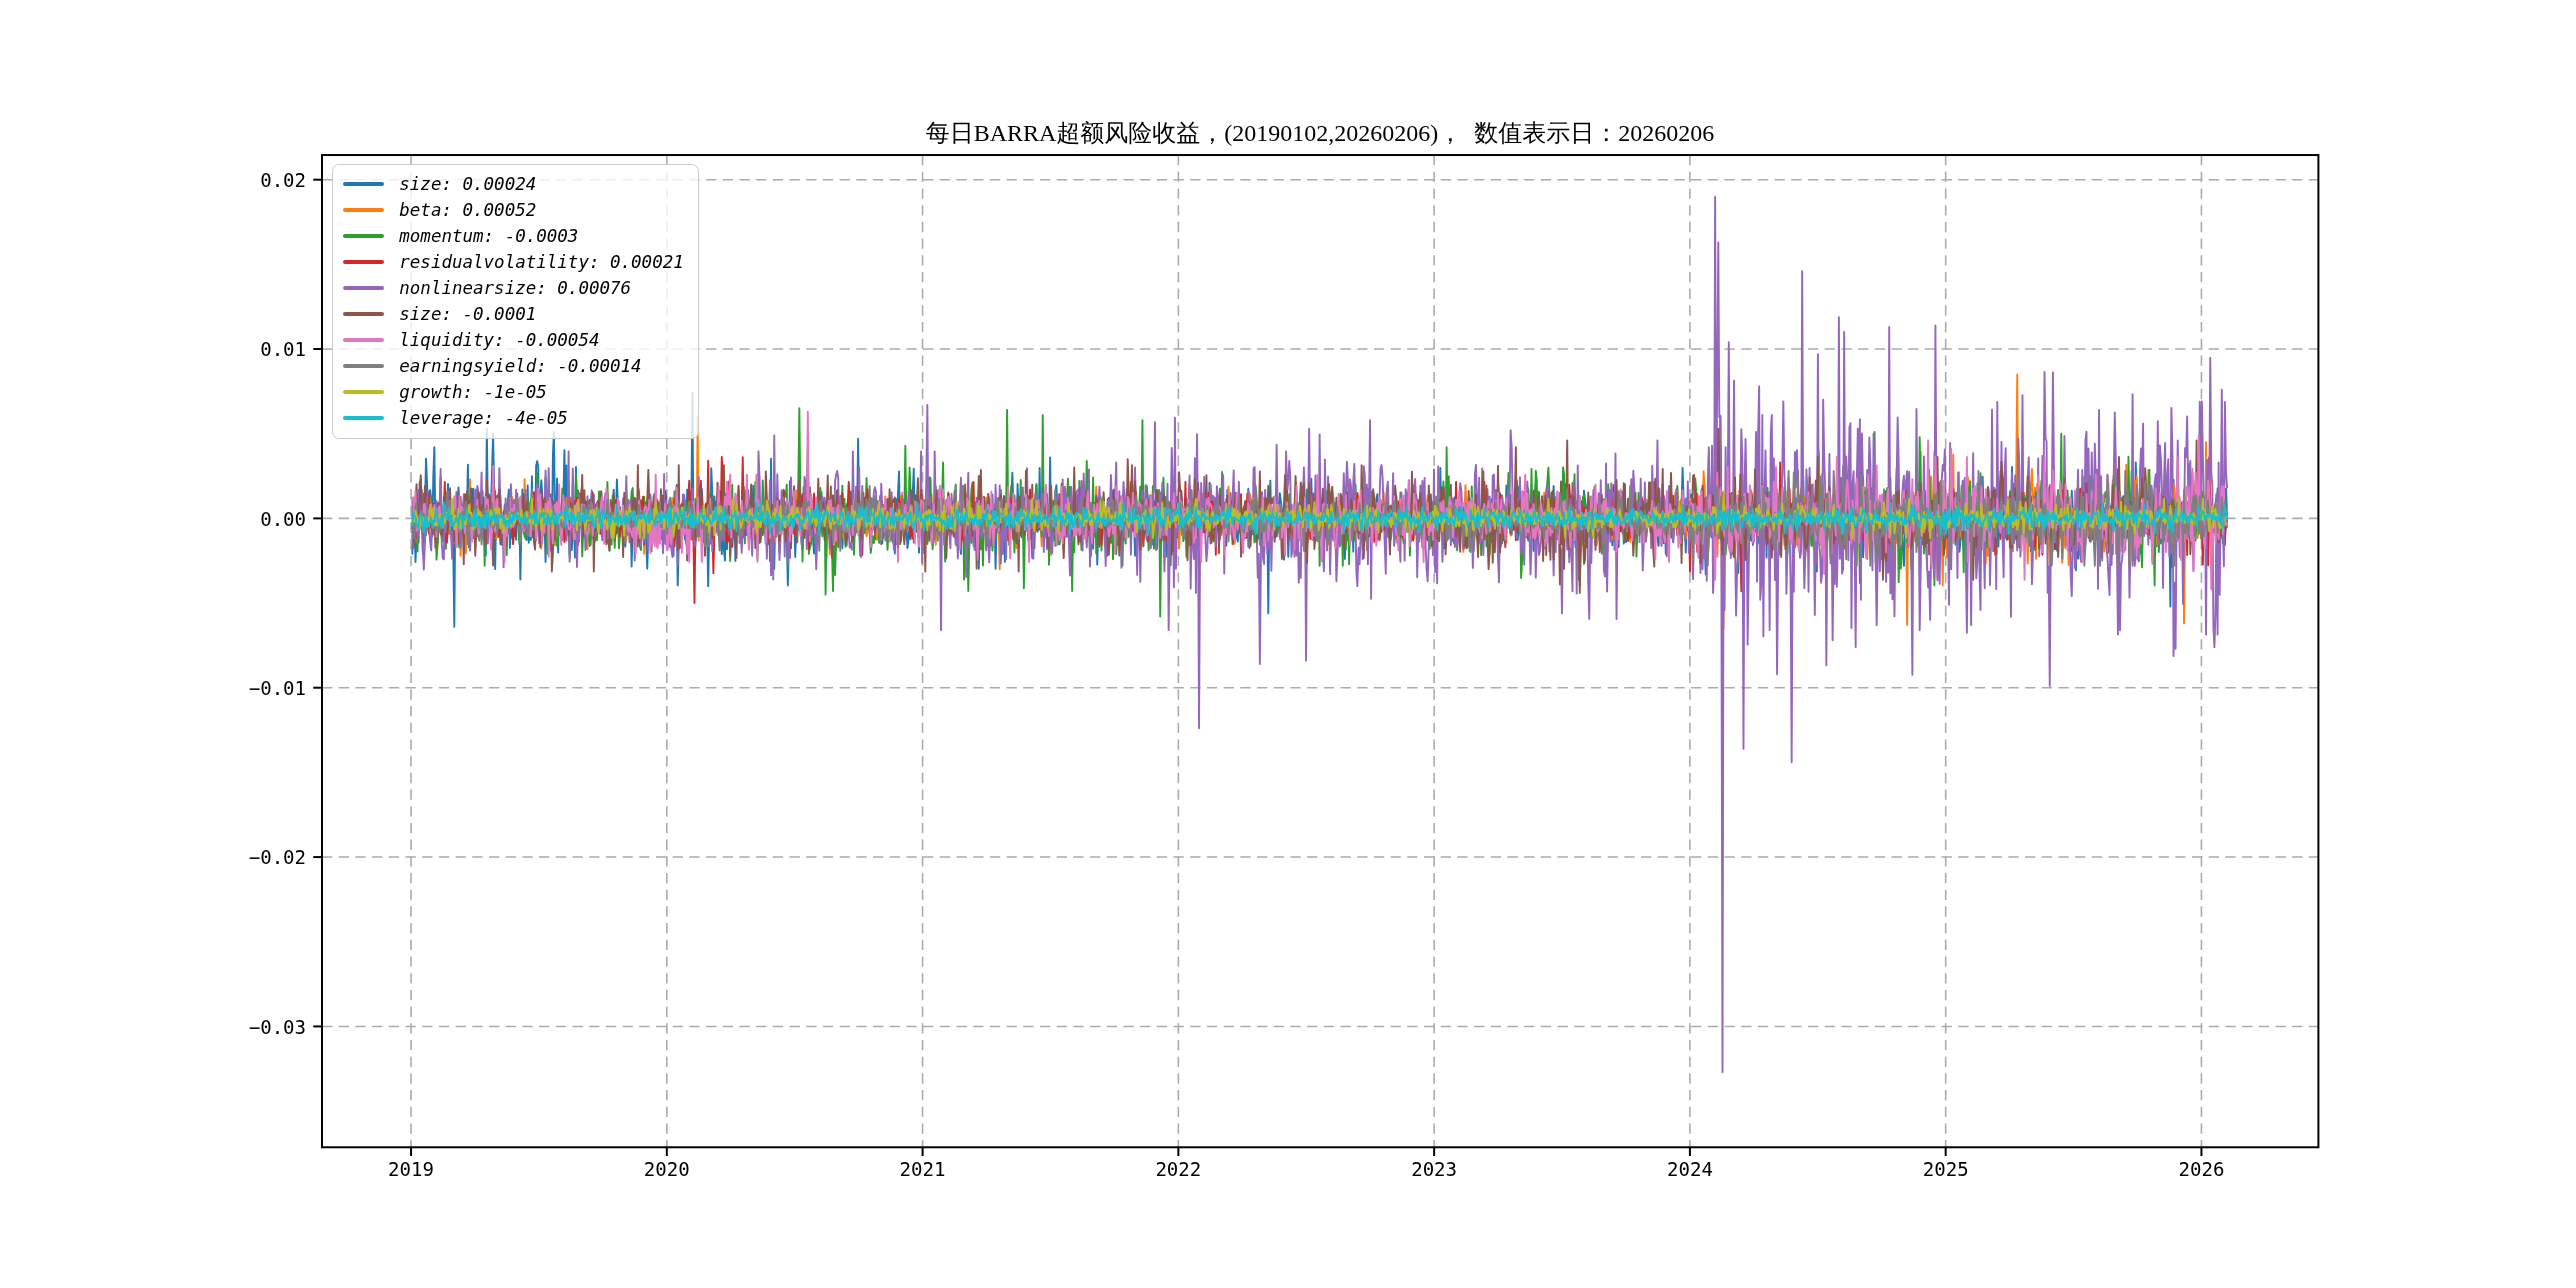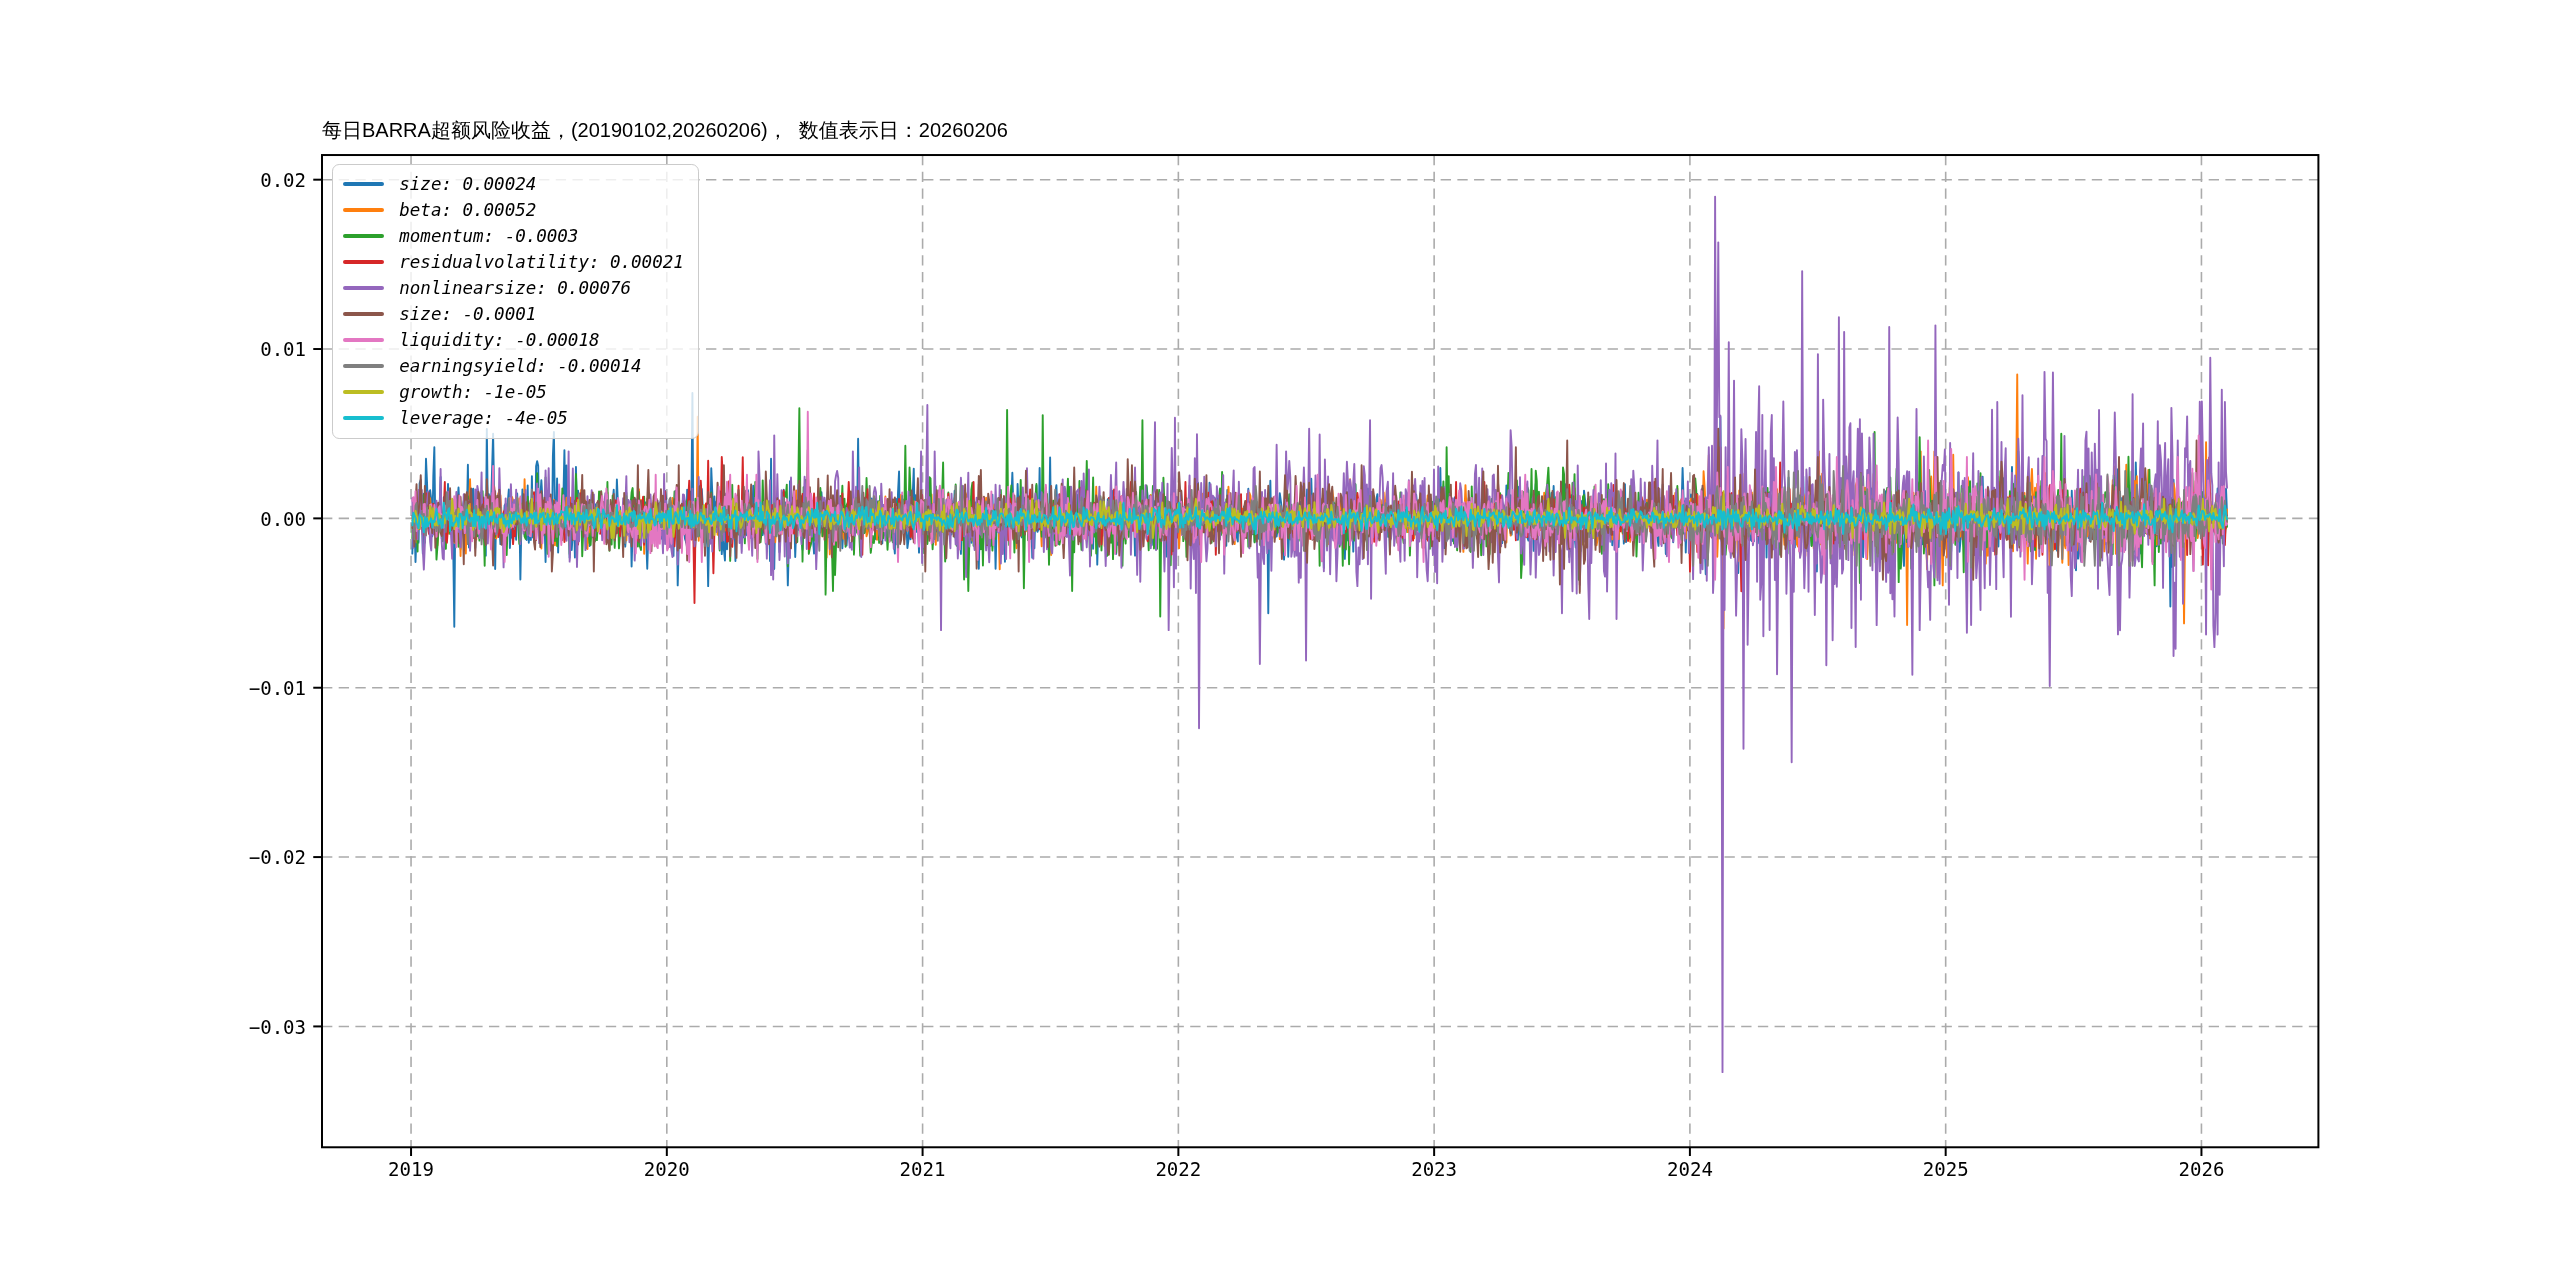--- a/index.html
+++ b/index.html
@@ -2,23 +2,23 @@
 <html style="font-size:12.7px"><head>
 <meta charset="utf-8">
 <style>
   html,body{margin:0;padding:0;}
   body{
     width:2576px;height:1288px;background:#ffffff;position:relative;overflow:hidden;
     font-family:"DejaVu Sans Mono","Liberation Mono",monospace;
   }
   .figure{position:absolute;left:0;top:0;width:2576px;height:1288px;background:#ffffff;}
   .chart-title{
-    position:absolute;left:322px;top:117px;width:1996px;
-    font-size:20px;color:#000;letter-spacing:0px;white-space:pre;
-    font-family:Liberation Sans, sans-serif;
+    position:absolute;left:322px;top:117px;width:1996px;text-align:center;
+    font-size:24px;color:#000;letter-spacing:0px;white-space:pre;
+    font-family:Liberation Serif, serif;
   }
   #plot-svg{position:absolute;left:0;top:0;}
   .legend{
     position:absolute;left:332px;top:164px;
     background:rgba(255,255,255,0.8);
     border:1.6px solid #cbcbcb;border-radius:7.2px;
     padding:6.4px 14.3px 6.4px 10.3px;
     z-index:5;
     font-style:italic;
   }
@@ -109,21 +109,21 @@
       <div class="legend-row">
         <span class="legend-swatch" style="background: rgb(148, 103, 189);"></span>
         <span class="legend-label">nonlinearsize: 0.00076</span>
       </div>
       <div class="legend-row">
         <span class="legend-swatch" style="background: rgb(140, 86, 75);"></span>
         <span class="legend-label">size: -0.0001</span>
       </div>
       <div class="legend-row">
         <span class="legend-swatch" style="background: rgb(227, 119, 194);"></span>
-        <span class="legend-label">liquidity: -0.00018</span>
+        <span class="legend-label">liquidity: -0.00054</span>
       </div>
       <div class="legend-row">
         <span class="legend-swatch" style="background: rgb(127, 127, 127);"></span>
         <span class="legend-label">earningsyield: -0.00014</span>
       </div>
       <div class="legend-row">
         <span class="legend-swatch" style="background: rgb(188, 189, 34);"></span>
         <span class="legend-label">growth: -1e-05</span>
       </div>
       <div class="legend-row">

